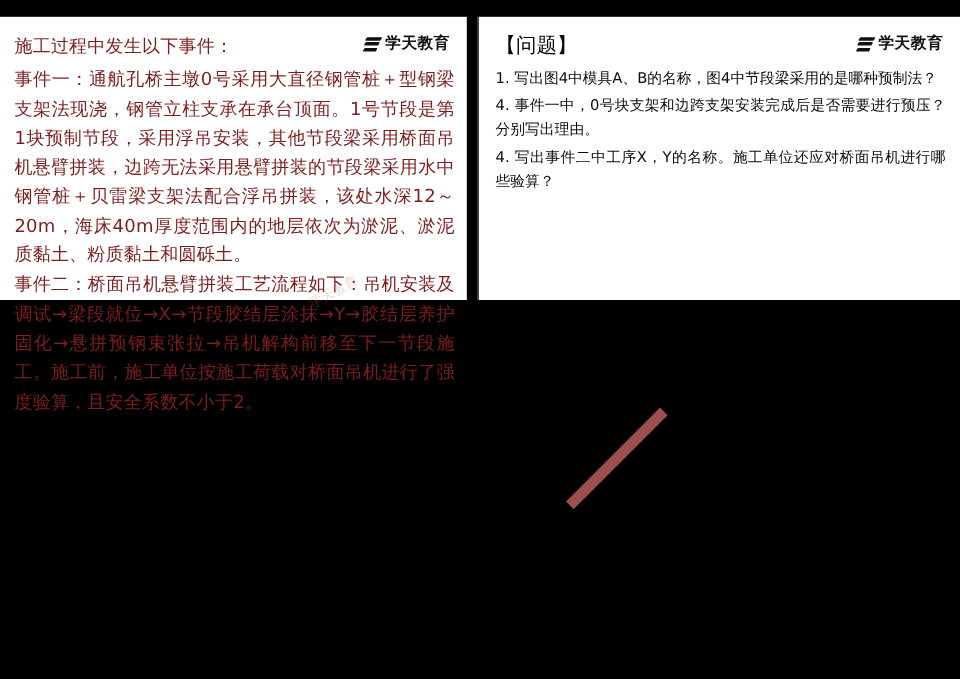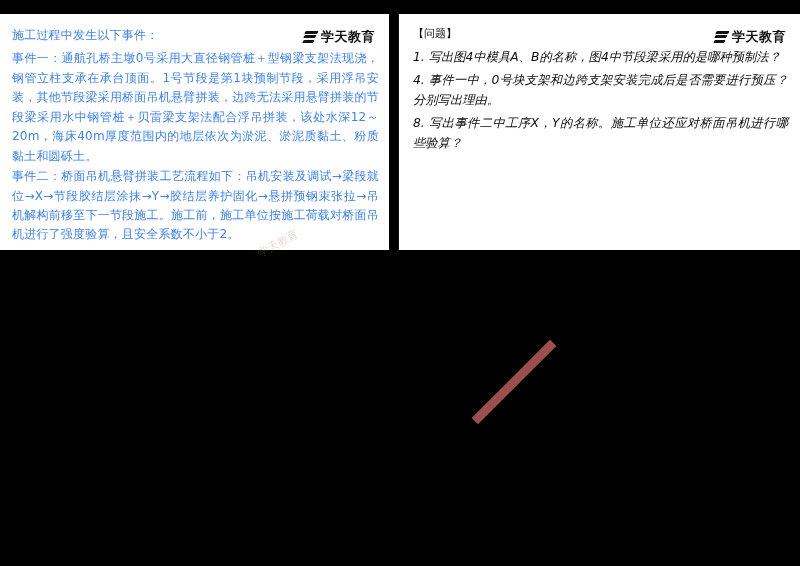--- a/index.html
+++ b/index.html
@@ -75,43 +75,42 @@
   .logo-text {
     font-size: 13px;
     font-weight: bold;
     color: #111111;
     letter-spacing: 0.5px;
     line-height: 1;
     font-family: "DejaVu Sans", sans-serif;
   }
   
   .body-text {
-    font-size: 12px;
+    font-size: 15px;
     line-height: 1.62;
-    color: #3b82f6;
+    color: #7f1d1d;
     text-align: justify;
     letter-spacing: 0.2px;
     font-family: "DejaVu Sans", sans-serif;
   }
   .para { margin: 0 0 1px 0; }
   #left-panel .para.first { margin-bottom: 4px; }
   .q-header {
-    font-size: 11px;
+    font-size: 17px;
     color: #0a0a0a;
     margin: 0 0 7px 0;
     font-family: "DejaVu Sans", sans-serif;
   }
   .q-item {
     font-size: 12.3px;
     line-height: 1.62;
     color: #0a0a0a;
     margin: 0 0 3px 0;
     text-align: justify;
     font-family: "DejaVu Sans", sans-serif;
-    font-style: italic;
   }
   
   .watermark {
     position: absolute;
     font-size: 11px;
     color: rgba(190, 120, 110, 0.30);
     transform: rotate(-28deg);
     white-space: nowrap;
     pointer-events: none;
     font-family: "DejaVu Sans", sans-serif;
@@ -157,21 +156,21 @@
         <i></i>
           <i></i>
           <i></i>
       </span>
       <span class="logo-text">学天教育</span>
     </div>
 
     <p class="q-header">【问题】</p>
     <p class="q-item">1. 写出图4中模具A、B的名称，图4中节段梁采用的是哪种预制法？</p>
     <p class="q-item">4. 事件一中，0号块支架和边跨支架安装完成后是否需要进行预压？分别写出理由。</p>
-    <p class="q-item">8. 写出事件二中工序X，Y的名称。施工单位还应对桥面吊机进行哪些验算？</p>
+    <p class="q-item">4. 写出事件二中工序X，Y的名称。施工单位还应对桥面吊机进行哪些验算？</p>
 
   </div>
 
   <svg id="ink-stroke" viewBox="0 0 90 85">
     <line x1="8" y1="78" x2="80" y2="6" stroke="#9d4f4f" stroke-width="9" stroke-linecap="square"></line>
   </svg>
 
 </div>
 
 </body></html>

